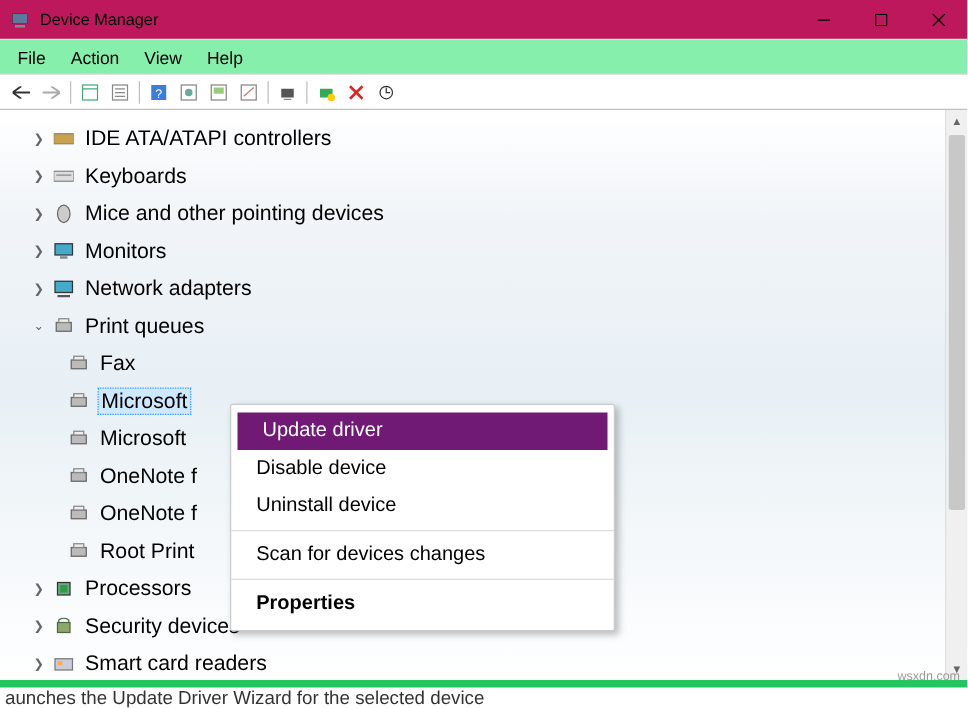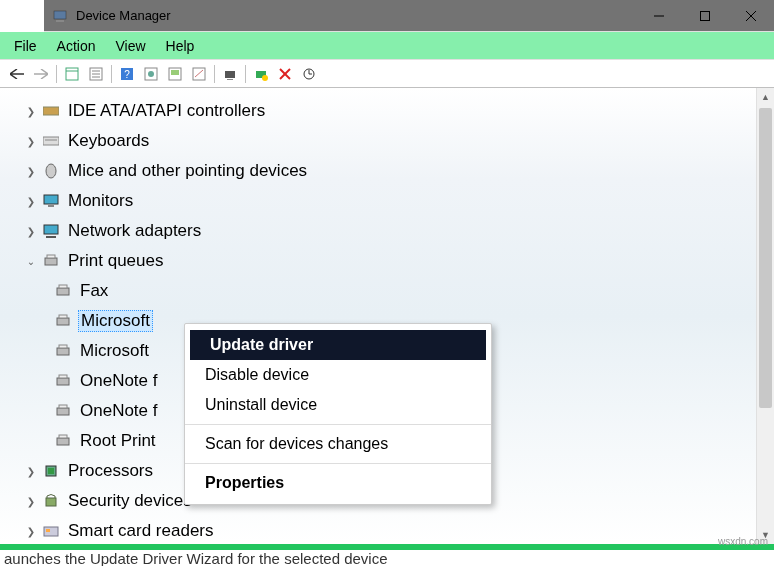--- a/index.html
+++ b/index.html
@@ -1,38 +1,38 @@
 <!DOCTYPE html>
 <html><head>
   <meta charset="utf-8">
   <style>
     * { margin: 0; padding: 0; box-sizing: border-box; font-family: "Segoe UI", Tahoma, sans-serif; }
     body { width: 774px; height: 566px; background: #fff; overflow: hidden; position: relative; }
-    .titlebar { height: 32px; background: #737373; display: flex; align-items: center; border-bottom: 1px solid #e0e0e0; margin-left: 44px; }
+    .titlebar { height: 32px; background: #be185d; display: flex; align-items: center; border-bottom: 1px solid #e0e0e0; }
     .titlebar-icon { width: 16px; height: 16px; margin: 0 8px; }
     .titlebar-text { font-size: 13px; color: #000; flex: 1; }
     .titlebar-buttons { display: flex; }
     .titlebar-btn { width: 46px; height: 32px; display: flex; align-items: center; justify-content: center; font-size: 13px; color: #000; }
     .titlebar-btn.close { color: #000; }
     .menubar { height: 28px; display: flex; align-items: center; padding: 0 4px; border-bottom: 1px solid #e0e0e0; background: #86efac; }
     .menubar-item { padding: 4px 10px; font-size: 14px; cursor: default; }
     .toolbar { height: 28px; display: flex; align-items: center; padding: 2px 6px; border-bottom: 1px solid #c0c0c0; background: #fff; gap: 2px; }
     .toolbar-btn { width: 22px; height: 22px; display: flex; align-items: center; justify-content: center; border: 1px solid transparent; }
     .toolbar-sep { width: 1px; height: 18px; background: #c0c0c0; margin: 0 2px; }
     .tree { padding: 8px 4px; font-size: 17px; color: #000; position: relative; height: calc(100% - 110px); overflow: hidden; background: linear-gradient(to bottom, #fff 0%, #f0f4f8 20%, #e8f0f5 50%, #fff 100%); }
     .tree-item { display: flex; align-items: center; height: 30px; padding-left: 20px; white-space: nowrap; }
     .tree-item.level1 { padding-left: 20px; }
     .tree-item.level2 { padding-left: 50px; }
     .tree-item.selected > .tree-label { background: #cde8ff; border: 1px dotted #3399ff; padding: 0 2px; }
     .tree-caret { width: 14px; display: inline-flex; justify-content: center; font-size: 10px; color: #666; margin-right: 4px; }
     .tree-icon { width: 18px; height: 18px; margin-right: 6px; display: inline-flex; align-items: center; justify-content: center; font-size: 14px; }
     .tree-label { padding: 1px 2px; }
     .context-menu { position: absolute; left: 184px; top: 323px; width: 308px; background: #fff; border: 1px solid #ccc; box-shadow: 3px 3px 6px rgba(0,0,0,0.25); padding: 6px 0; border-radius: 2px; }
     .context-item { padding: 6px 20px; font-size: 16px; cursor: default; }
-    .context-item.highlight { background: #0f172a; color: #fff; margin: 0 5px; font-weight: bold; }
+    .context-item.highlight { background: #701a75; color: #fff; margin: 0 5px; }
     .context-item.bold { font-weight: bold; }
     .context-sep { height: 1px; background: #ddd; margin: 4px 0; }
     .statusbar { position: absolute; bottom: 0; left: 0; right: 0; height: 22px; font-size: 15px; color: #333; padding: 0 4px; border-top: 6px solid #22c55e; display: flex; align-items: center; overflow: hidden; }
     .watermark { position: absolute; bottom: 19px; right: 6px; font-size: 10px; color: #999; }
     .scrollbar { position: absolute; right: 0; top: 88px; bottom: 22px; width: 18px; background: #f0f0f0; border-left: 1px solid #e0e0e0; }
     .scrollbar-thumb { position: absolute; left: 2px; right: 2px; top: 20px; height: 300px; background: #c8c8c8; border-radius: 2px; }
     .scrollbar-arrow { position: absolute; left: 0; right: 0; height: 18px; display: flex; align-items: center; justify-content: center; font-size: 9px; color: #666; }
     .scrollbar-arrow.up { top: 0; }
     .scrollbar-arrow.down { bottom: 0; }
   </style>

